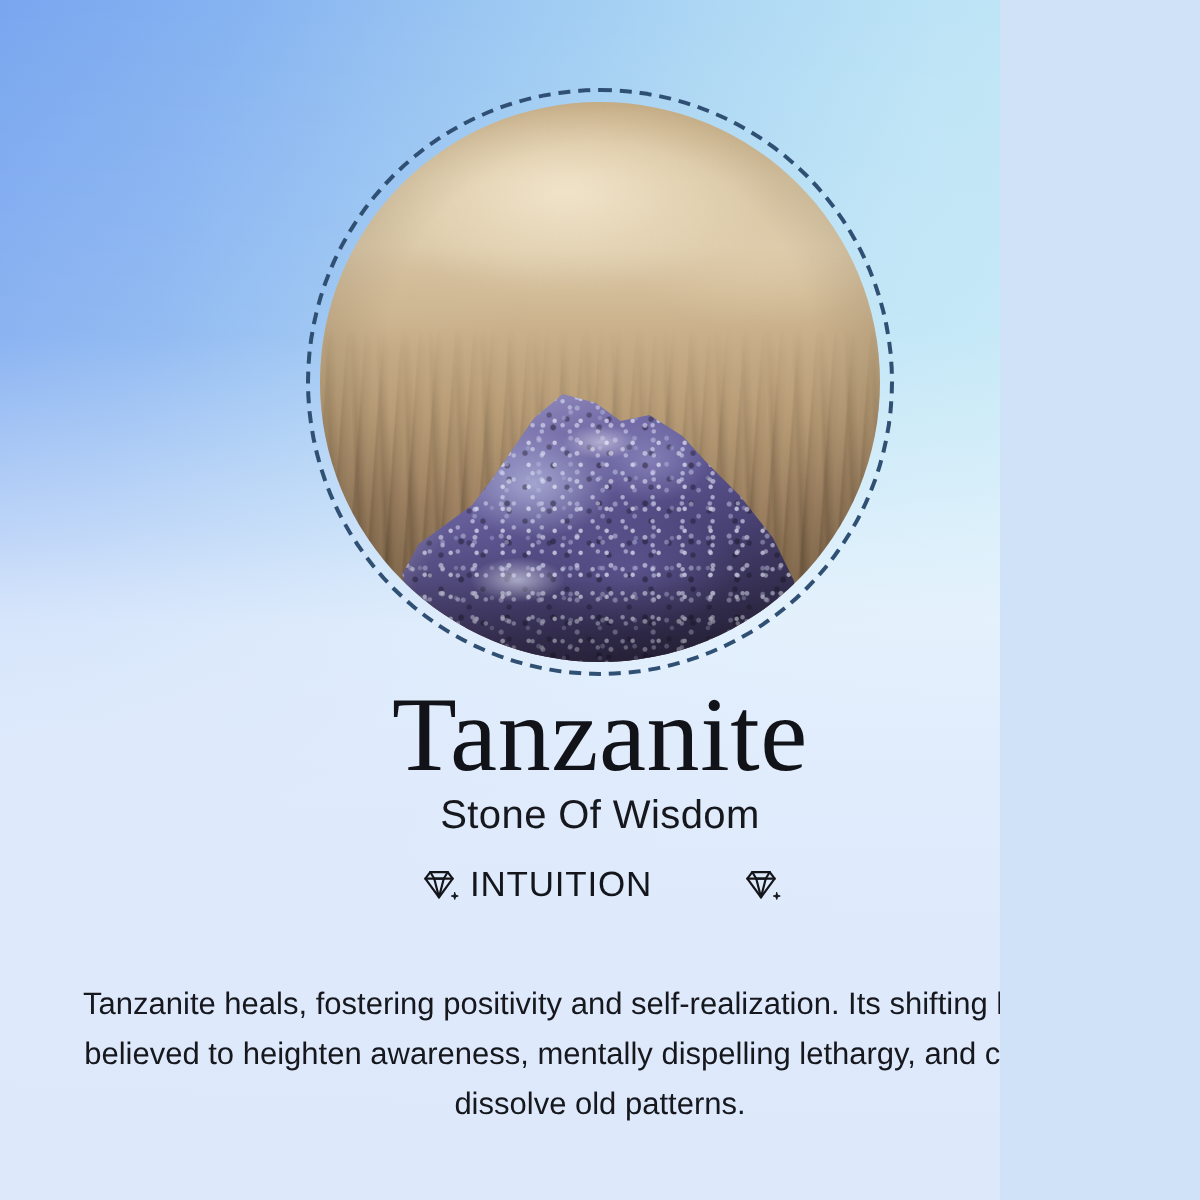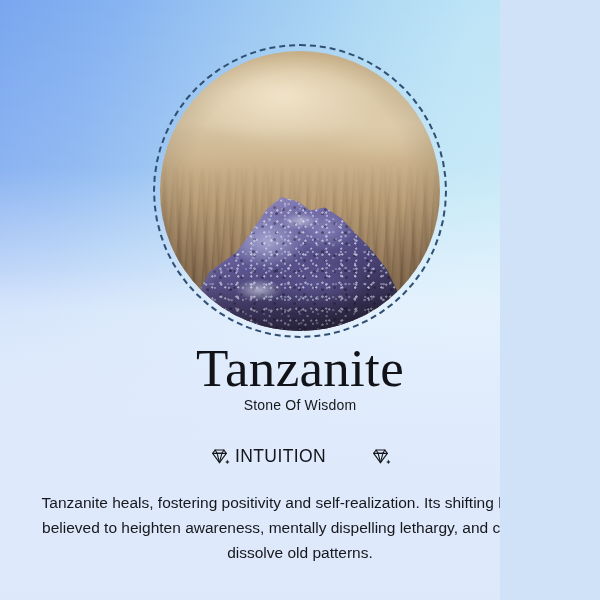--- a/index.html
+++ b/index.html
@@ -213,30 +213,30 @@
     color: #111318;
     letter-spacing: 0.3px;
   }
 
   #subtitle {
     position: absolute;
     left: 0;
     top: 398px;
     width: 600px;
     text-align: center;
-    font-size: 14px;
+    font-size: 20px;
     line-height: 1;
     color: #16181d;
     letter-spacing: 0.2px;
   }
 
   #keywords {
     position: absolute;
     left: 0;
-    top: 446px;
+    top: 432px;
     width: 600px;
     display: flex;
     justify-content: center;
     align-items: center;
     gap: 44px;
   }
   .keyword {
     display: flex;
     align-items: center;
     gap: 5px;

